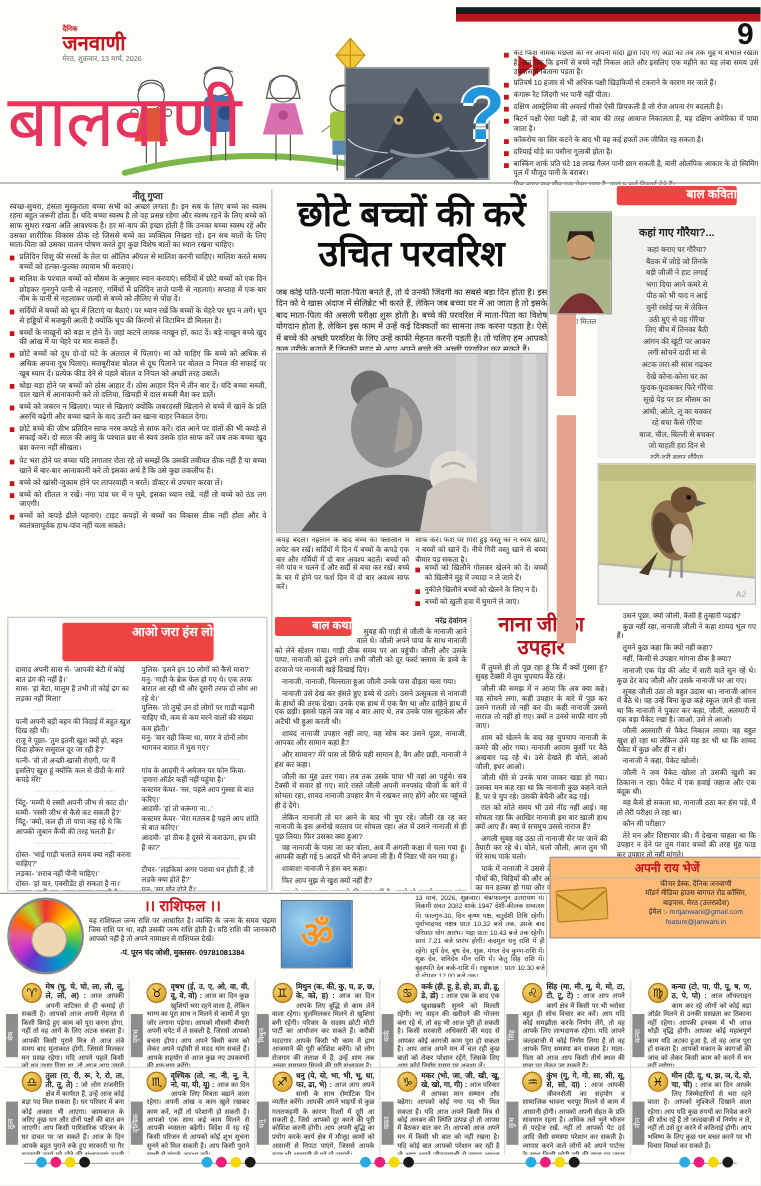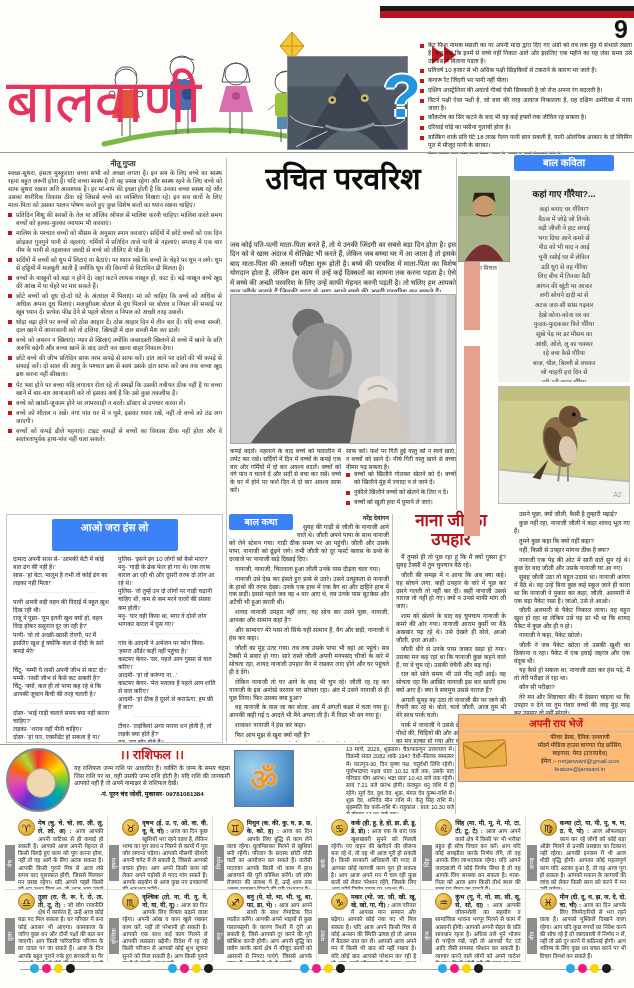--- a/index.html
+++ b/index.html
@@ -33,21 +33,21 @@
   .leftcol{left:8px;top:169px;width:214px;height:341px;overflow:hidden;font-size:6.2px;line-height:1.3;text-align:justify}
   .leftcol p{margin-bottom:2px}
   .lb{position:relative;padding-left:8px;margin-bottom:2px}
   .lb::before{content:"";position:absolute;left:0;top:2px;width:4px;height:4px;background:#c4161c}
   .headline{left:232px;top:162px;width:222px;text-align:center;font-size:30px;font-weight:bold;line-height:1.12;color:#0d0d0d}
   .intro{left:230px;top:240px;width:226px;height:52px;font-size:7px;line-height:1.35;text-align:justify;color:#222;overflow:hidden}
   .photo{left:230px;top:294px;width:226px;height:150px;border:1px solid #aaa}
   .bp-left{left:230px;top:448px;width:111px;height:60px;overflow:hidden;font-size:6px;line-height:1.3;text-align:justify}
   .bp-right{left:346px;top:448px;width:110px;height:60px;overflow:hidden;font-size:6px;line-height:1.3;text-align:justify}
   
-  .redbox{background:#3b82f6;color:#fff;font-weight:bold;text-align:center;border-radius:2px}
+  .redbox{background:#ef4444;color:#fff;font-weight:bold;text-align:right;border-radius:2px}
   .poem-header{left:514px;top:155px;width:100px;height:16px;font-size:10px;line-height:16px}
   .author-photo{left:458px;top:176px;width:52px;height:86px;border:1px solid #999;z-index:3}
   .author-cap{left:456px;top:264px;width:56px;text-align:center;font-size:6px;color:#444}
   .pinkbar{width:16px;background:#e3a18e;z-index:1}
   .poem-panel{left:498px;top:180px;width:132px;height:202px;background:#f2f1ec;padding:7px 4px;z-index:2;overflow:hidden}
   .poem-title{font-size:9px;font-weight:bold;text-align:center;margin-bottom:4px;color:#222}
   .poem-lines{font-size:6.2px;line-height:1.55;text-align:center;white-space:pre-line;color:#333}
   .sparrow{left:498px;top:386px;width:132px;height:118px;border:1px solid #bbb;z-index:2}
   
   .jokes{left:6px;top:514px;width:217px;height:229px;border:1px solid #c6c6c6;background:#fff;overflow:hidden}
@@ -105,20 +105,25 @@
   .d-c{background:#29abe2}.d-m{background:#ec1e79}.d-y{background:#f5d800}.d-k{background:#1a1a1a}
 </style>
 </head>
 <body>
 
 <div class="page">
 
   <div class="abs topbar"></div>
   <div class="abs pageno">9</div>
 
+  <div class="abs masthead">
+    <div class="mast-small">दैनिक</div>
+    <div class="mast-brand">जनवाणी</div>
+    <div class="mast-date">मेरठ, शुक्रवार, 13 मार्च, 2026</div>
+  </div>
 
   <svg class="abs" style="left:96px;top:24px" width="236" height="132" viewBox="0 0 236 132">
     <path d="M8 120 Q118 92 228 120" fill="none" stroke="#7ab648" stroke-width="5" stroke-linecap="round"></path>
     <path d="M196 30 Q210 60 172 86" fill="none" stroke="#888" stroke-width="1"></path>
     <polygon points="196,8 208,22 196,36 184,22" fill="#f3c73a" stroke="#c98f12"></polygon>
     <line x1="184" y1="22" x2="208" y2="22" stroke="#c98f12"></line>
       <line x1="196" y1="8" x2="196" y2="36" stroke="#c98f12"></line>
 
     <circle cx="30" cy="56" r="11" fill="#fff" stroke="#555"></circle>
       <path d="M19 52 q3 -10 11 -9 q9 -1 11 9" fill="none" stroke="#555"></path>
@@ -197,20 +202,21 @@
       <div class="lb">बच्चे को जबरन न खिलाएं। प्यार से खिलाएं क्योंकि जबरदस्ती खिलाने से बच्चे में खाने के प्रति अरुचि बढ़ेगी और बच्चा खाने के बाद उल्टी कर खाना बाहर निकाल देगा।</div>
       <div class="lb">छोटे बच्चे की जीभ प्रतिदिन साफ नरम कपड़े से साफ करें। दांत आने पर दांतों की भी कपड़े से सफाई करें। दो साल की आयु के पश्चात ब्रश से स्वयं उसके दांत साफ करें जब तक बच्चा खुद ब्रश करना नहीं सीखता।</div>
       <div class="lb">पेट भरा होने पर बच्चा यदि लगातार रोता रहे तो समझें कि उसकी तबीयत ठीक नहीं है या बच्चा खाने में बार-बार आनाकानी करे तो इसका अर्थ है कि उसे कुछ तकलीफ है।</div>
       <div class="lb">बच्चे को खांसी-जुकाम होने पर लापरवाही न बरतें। डॉक्टर से उपचार करवा लें।</div>
       <div class="lb">बच्चे को शीतल न रखें। नंगा पांव घर में न घूमे, इसका ध्यान रखें, नहीं तो बच्चे को ठंड लग जाएगी।</div>
       <div class="lb">बच्चों को कपड़े ढीले पहनाएं। टाइट कपड़ों से बच्चों का विकास ठीक नहीं होता और वे स्वतंत्रतापूर्वक हाथ-पांव नहीं चला सकते।</div>
   </div>
   <div class="abs vrule" style="left:226px;top:158px;height:584px"></div>
 
   <div class="abs headline">
+    <div>छोटे बच्चों की करें</div>
     <div>उचित परवरिश</div>
   </div>
   <div class="abs intro">जब कोई पति-पत्नी माता-पिता बनते हैं, तो ये उनकी जिंदगी का सबसे बड़ा दिन होता है। इस दिन को वे खास अंदाज में सेलिब्रेट भी करते हैं, लेकिन जब बच्चा घर में आ जाता है तो इसके बाद माता-पिता की असली परीक्षा शुरू होती है। बच्चे की परवरिश में माता-पिता का विशेष योगदान होता है, लेकिन इस काम में उन्हें कई दिक्कतों का सामना तक करना पड़ता है। ऐसे में बच्चे की अच्छी परवरिश के लिए उन्हें काफी मेहनत करनी पड़ती है। तो चलिए हम आपको कुछ तरीके बताते हैं जिनकी मदद से आप अपने बच्चे की अच्छी परवरिश कर सकते हैं।</div>
 
   <svg class="abs photo" viewBox="0 0 226 150" preserveAspectRatio="none">
     <rect width="226" height="150" fill="#c9c9c9"></rect>
     <rect x="150" width="18" height="150" fill="#d4d4d4"></rect>
       <rect x="180" width="16" height="150" fill="#d0d0d0"></rect>
       <rect x="206" width="12" height="150" fill="#d6d6d6"></rect>
     <circle cx="78" cy="30" r="16" fill="#6e6e6e"></circle>

